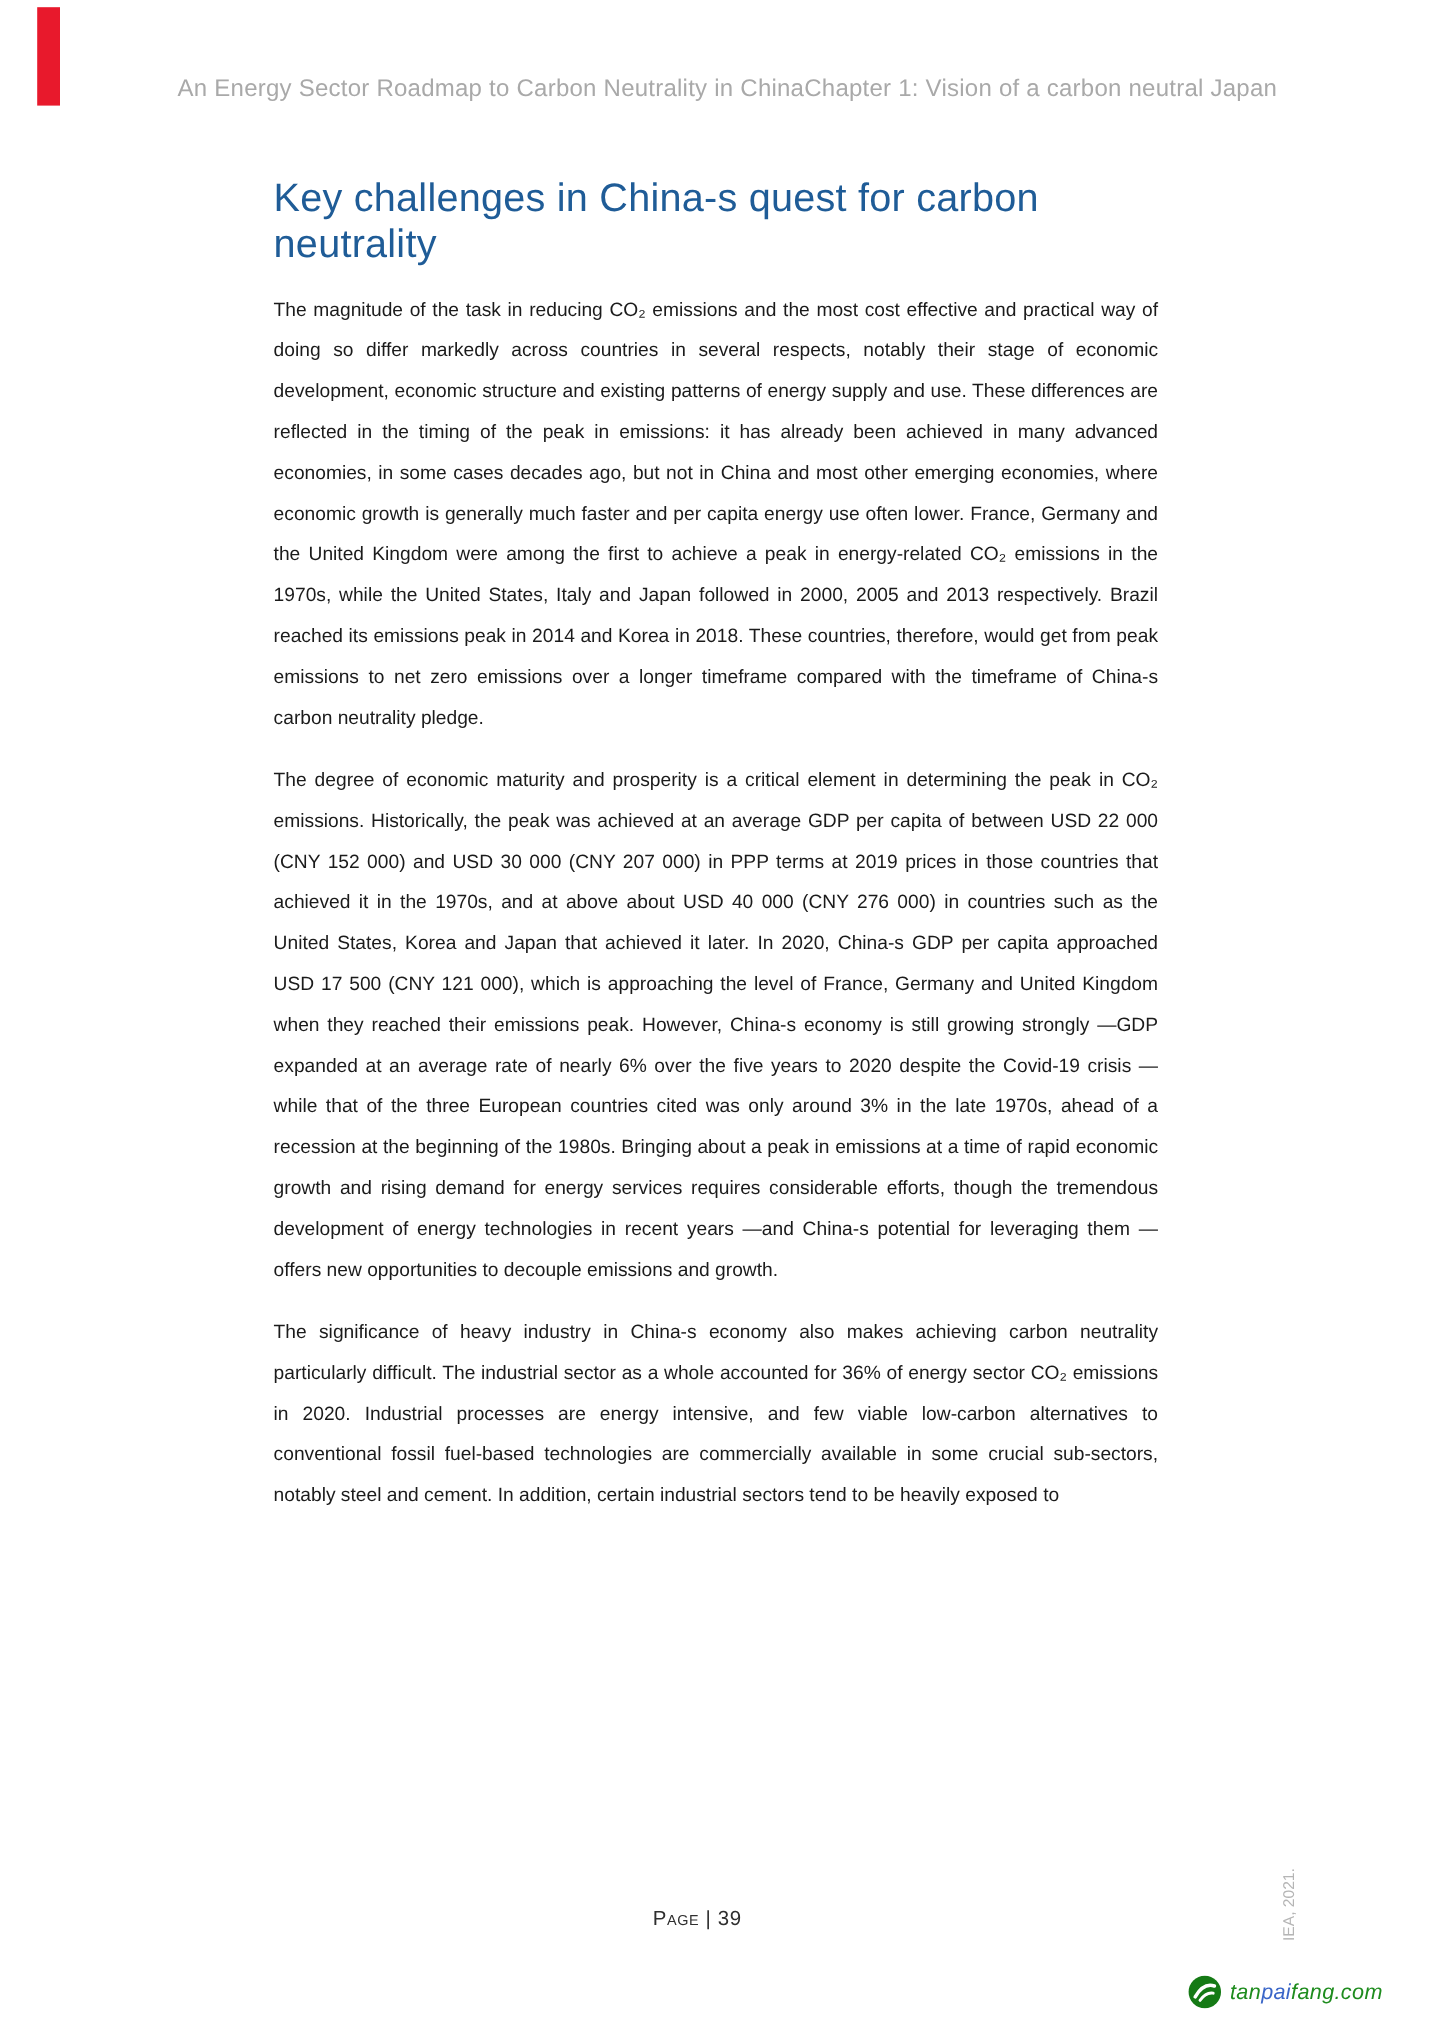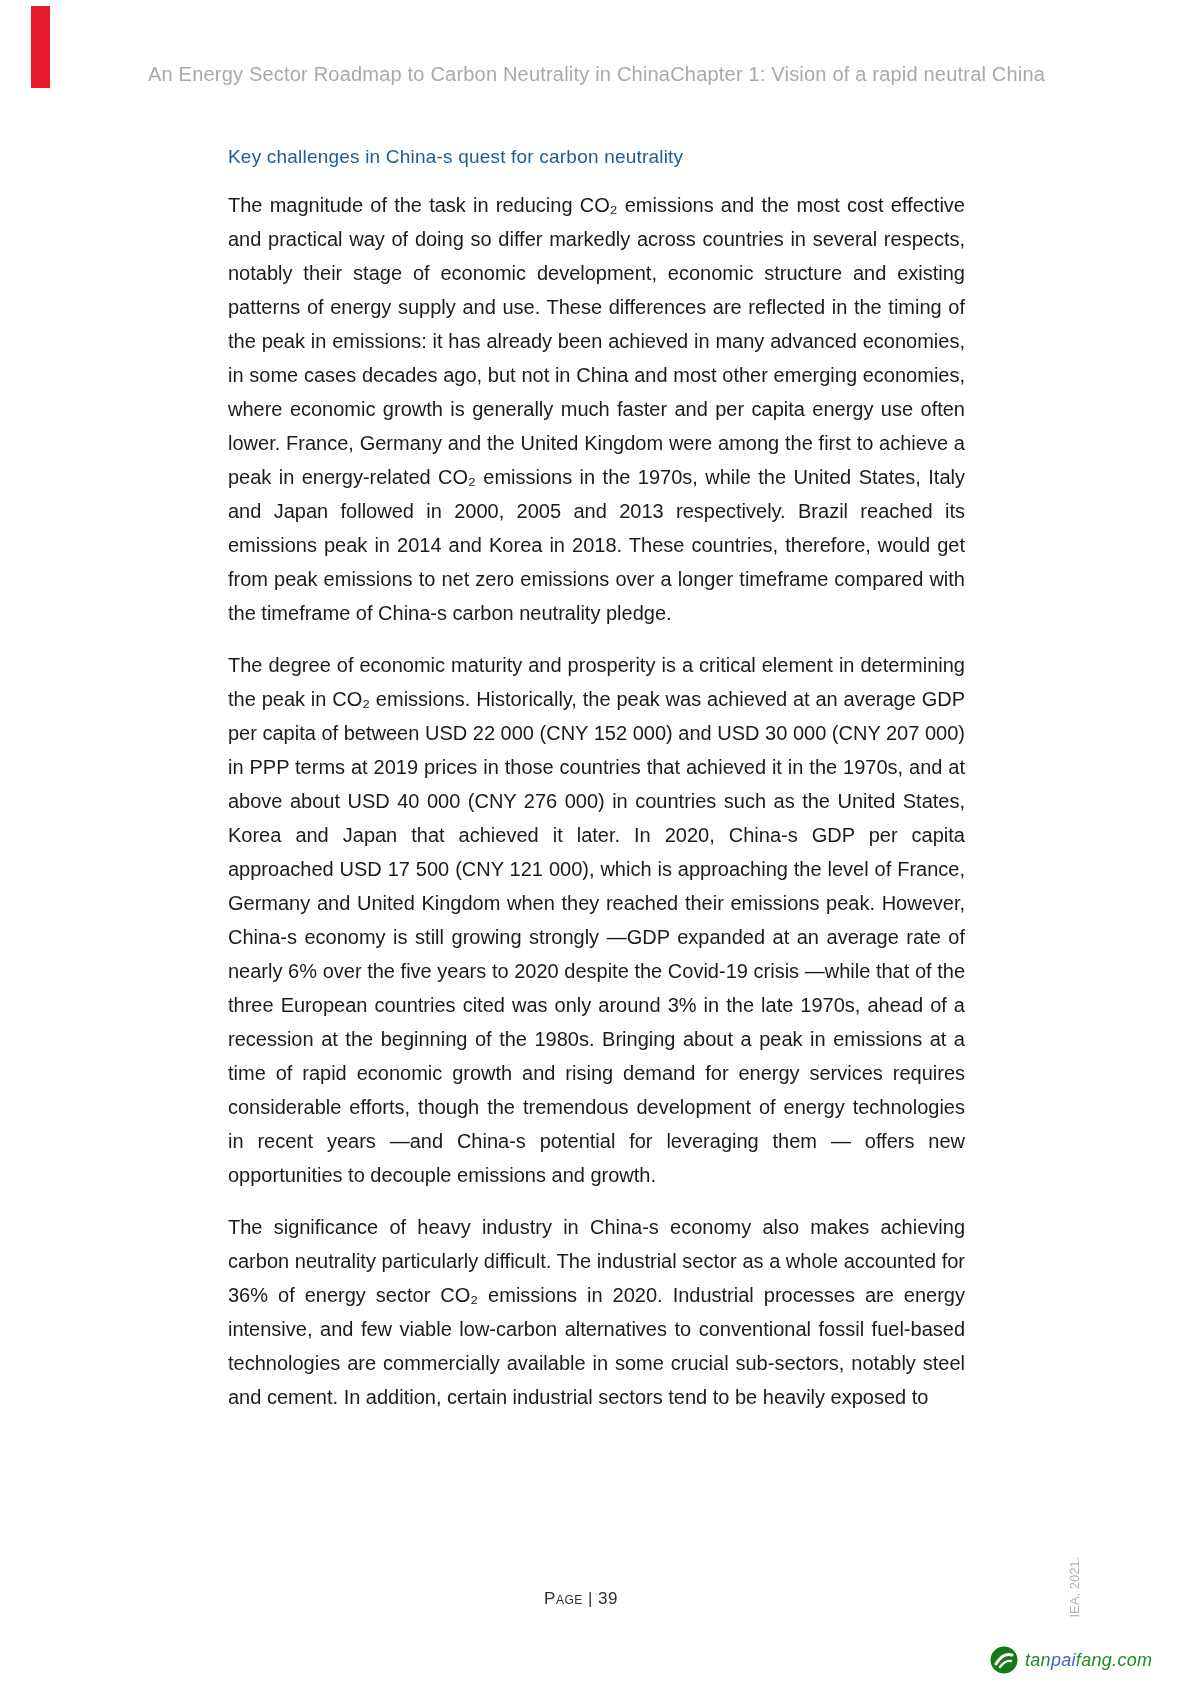--- a/index.html
+++ b/index.html
@@ -33,28 +33,28 @@
     white-space: nowrap;
   }
 
   
   .content {
     position: absolute;
     left: 228px; top: 146px;
     width: 737px;
   }
   .section-title {
-    font-size: 19px;
+    font-size: 33px;
     font-weight: 400;
     color: #1f5c97;
     margin-bottom: 20px;
     letter-spacing: 0.2px;
   }
   .content p {
-    font-size: 20px;
+    font-size: 16px;
     line-height: 34px;
     color: #1b1b1b;
     text-align: justify;
     margin-bottom: 18px;
   }
   .content p:last-child { margin-bottom: 0; }
 
   
   .page-footer {
     position: absolute;
@@ -100,21 +100,21 @@
   .wm-green { color: #1e8c1e; }
   .wm-blue  { color: #3a66c8; }
 </style>
 </head>
 <body>
 
 <div class="chapter-tab"></div>
 
 <div class="running-header">
   <span>An Energy Sector Roadmap to Carbon Neutrality in China</span>
-  <span>Chapter 1: Vision of a rapid neutral China</span>
+  <span>Chapter 1: Vision of a carbon neutral Japan</span>
 </div>
 
 <div class="content">
   <h1 class="section-title">Key challenges in China-s quest for carbon neutrality</h1>
   <p>The magnitude of the task in reducing CO₂ emissions and the most cost effective and practical way of doing so differ markedly across countries in several respects, notably their stage of economic development, economic structure and existing patterns of energy supply and use. These differences are reflected in the timing of the peak in emissions: it has already been achieved in many advanced economies, in some cases decades ago, but not in China and most other emerging economies, where economic growth is generally much faster and per capita energy use often lower. France, Germany and the United Kingdom were among the first to achieve a peak in energy-related CO₂ emissions in the 1970s, while the United States, Italy and Japan followed in 2000, 2005 and 2013 respectively. Brazil reached its emissions peak in 2014 and Korea in 2018. These countries, therefore, would get from peak emissions to net zero emissions over a longer timeframe compared with the timeframe of China-s carbon neutrality pledge.</p>
   <p>The degree of economic maturity and prosperity is a critical element in determining the peak in CO₂ emissions. Historically, the peak was achieved at an average GDP per capita of between USD 22 000 (CNY 152 000) and USD 30 000 (CNY 207 000) in PPP terms at 2019 prices in those countries that achieved it in the 1970s, and at above about USD 40 000 (CNY 276 000) in countries such as the United States, Korea and Japan that achieved it later. In 2020, China-s GDP per capita approached USD 17 500 (CNY 121 000), which is approaching the level of France, Germany and United Kingdom when they reached their emissions peak. However, China-s economy is still growing strongly —GDP expanded at an average rate of nearly 6% over the five years to 2020 despite the Covid-19 crisis —while that of the three European countries cited was only around 3% in the late 1970s, ahead of a recession at the beginning of the 1980s. Bringing about a peak in emissions at a time of rapid economic growth and rising demand for energy services requires considerable efforts, though the tremendous development of energy technologies in recent years —and China-s potential for leveraging them — offers new opportunities to decouple emissions and growth.</p>
   <p>The significance of heavy industry in China-s economy also makes achieving carbon neutrality particularly difficult. The industrial sector as a whole accounted for 36% of energy sector CO₂ emissions in 2020. Industrial processes are energy intensive, and few viable low-carbon alternatives to conventional fossil fuel-based technologies are commercially available in some crucial sub-sectors, notably steel and cement. In addition, certain industrial sectors tend to be heavily exposed to</p>
 </div>
 
 <div class="page-footer">Page | 39</div>

